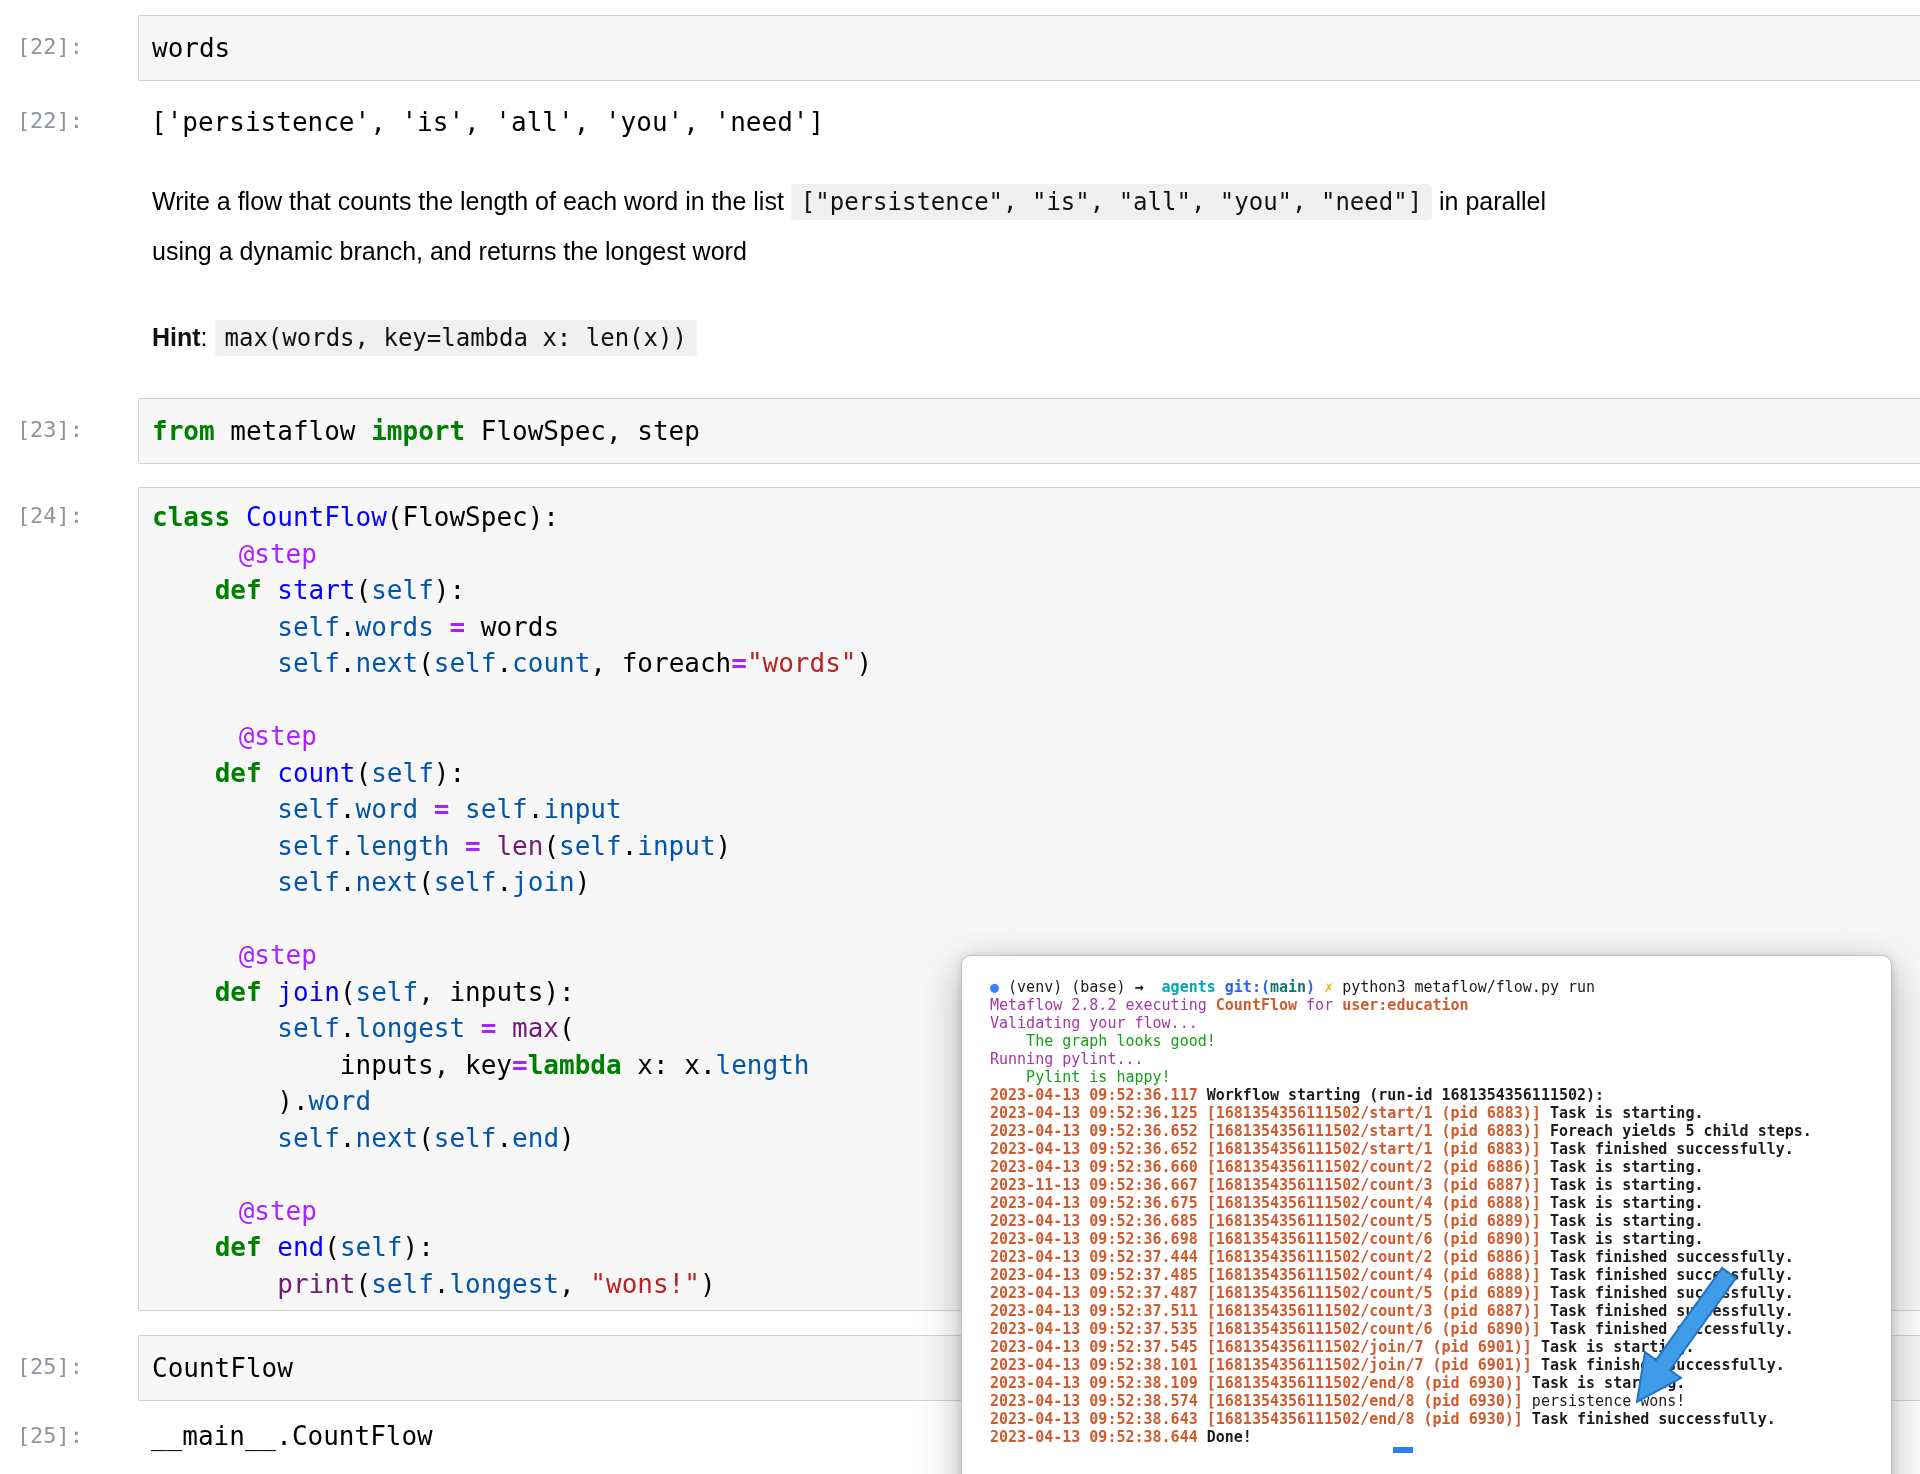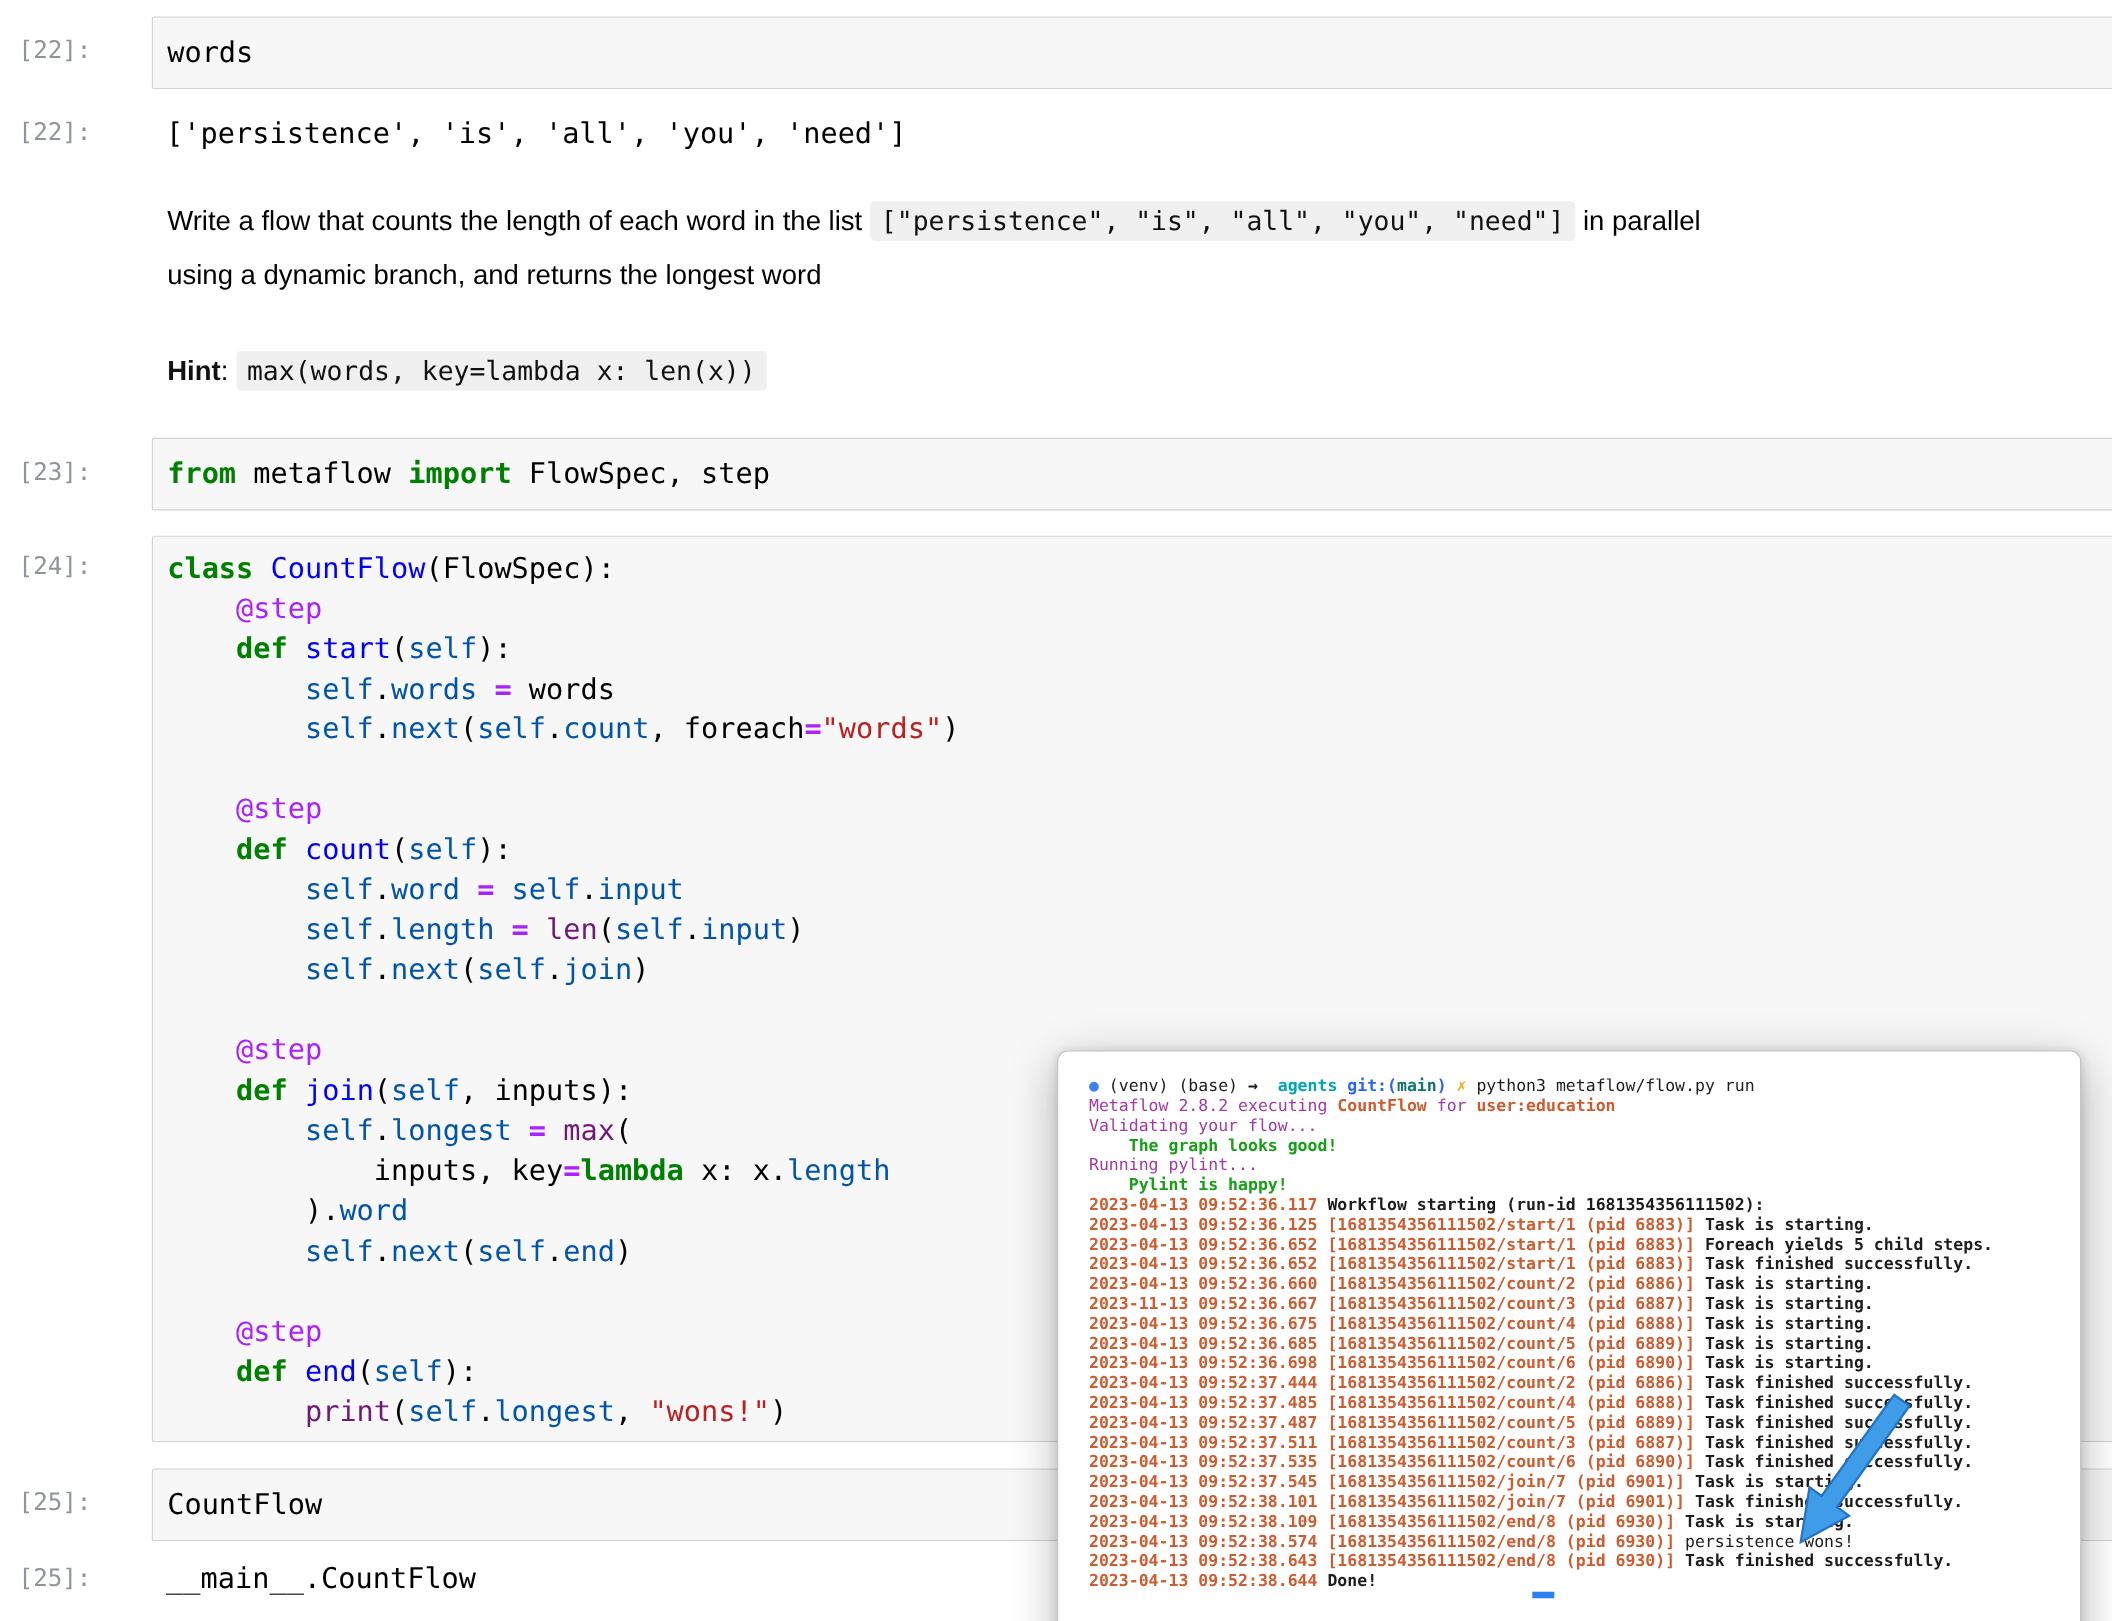--- a/index.html
+++ b/index.html
@@ -27,21 +27,21 @@
   .cell-tall .code-line { height:36.5px; line-height:36.5px; }
 
   
   .tk-t   { color:#000000; }
   .tk-k   { color:#008000; font-weight:700; }
   .tk-b   { color:#701a75;text-align:center; }
   .tk-d   { color:#0000ff; }
   .tk-p   { color:#0055aa; }
   .tk-o   { color:#aa22ff; font-weight:700; }
   .tk-s   { color:#ba2121; }
-  .tk-dec { color:#aa22ff; }
+  .tk-dec { color:#aa22ff;margin-left:24px; }
   .tk-code{
     font-family:"DejaVu Sans Mono","Liberation Mono",monospace;
     font-size:24px; background:#f0f0f0; padding:4px 10px; border-radius:4px;
     white-space:pre;
   }
   .tk-bold{ font-weight:700; }
 
   
   .cell-output {
     position:absolute; left:151px;
@@ -66,21 +66,21 @@
   .tm-pl   { color:#1c1c1c; }
   .tm-bd   { color:#1c1c1c; font-weight:700; }
   .tm-dot  { color:#3b82f6; }
   .tm-dir  { color:#00a6b2; font-weight:700; }
   .tm-gitb { color:#2962ff; font-weight:700; }
   .tm-gitr { color:#0f766e; font-weight:700; }
   .tm-cross{ color:#e8b013; font-weight:700; }
   .tm-mag  { color:#a637a6; }
   .tm-magb { color:#a637a6; font-weight:400; }
   .tm-org  { color:#cf5b2e; font-weight:700; }
-  .tm-grn  { color:#16a016; font-weight:700; }
+  .tm-grn  { color:#16a016; font-weight:400; }
 
   .term-cursor { position:absolute; left:1393px; top:1447px; width:20px; height:6px;
                  background:#2d7ff0; z-index:21; }
   .arrow-svg { position:absolute; left:1600px; top:1250px; z-index:30; }
 </style>
 </head>
 <body>
 
 <div class="page">
 

